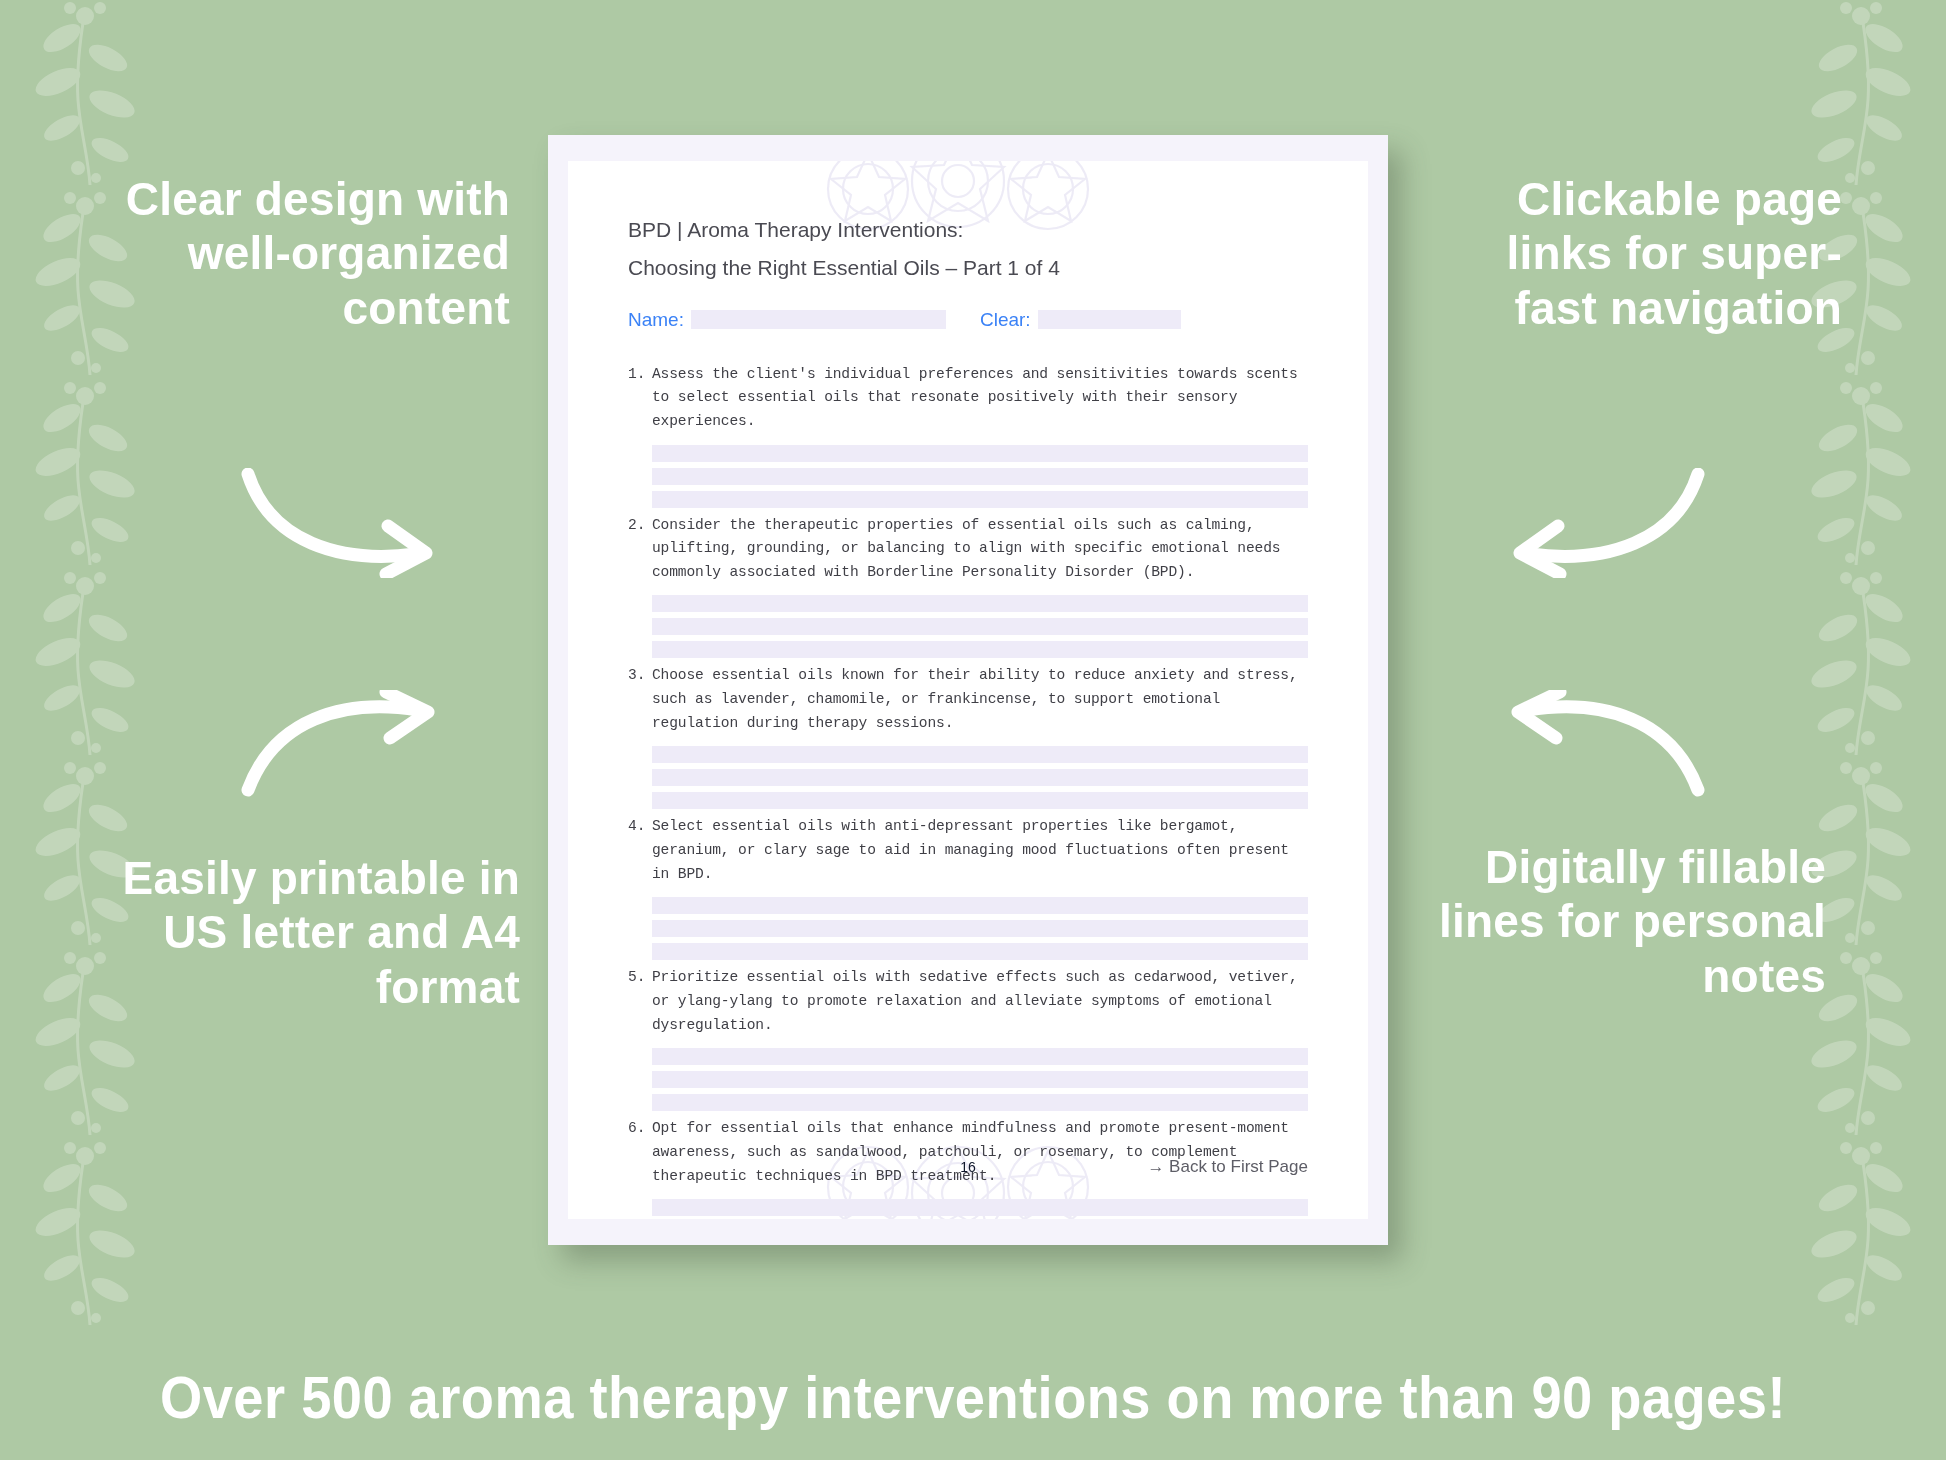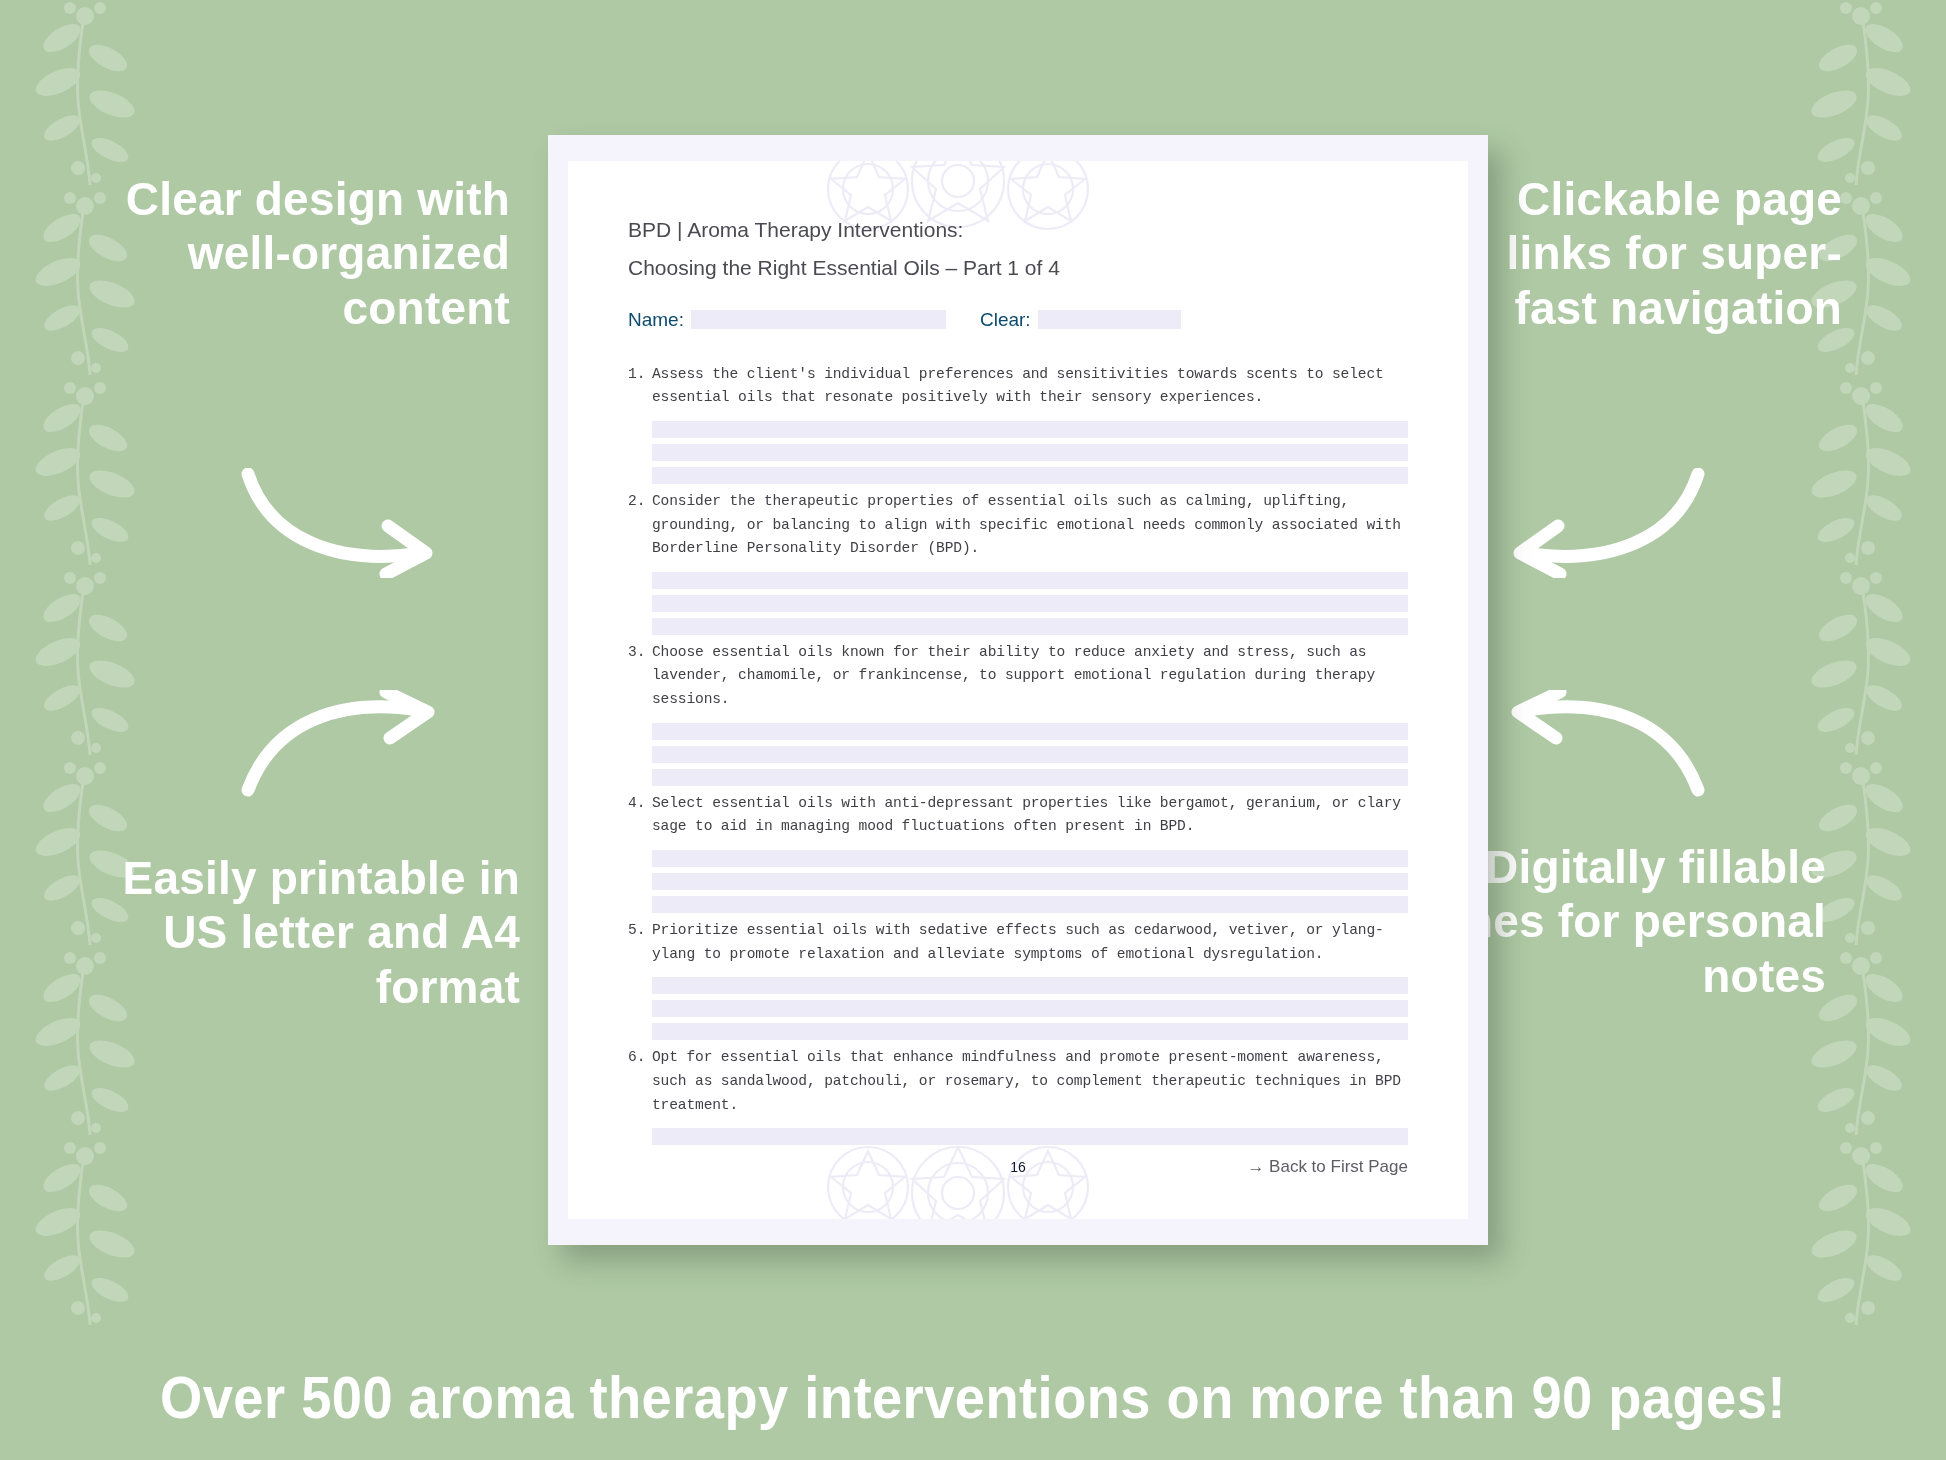--- a/index.html
+++ b/index.html
@@ -66,21 +66,21 @@
     letter-spacing: 0.5px;
     font-family: "Liberation Sans", sans-serif;
     transform: scaleX(0.92);
   }
 
   
   .page-shadow {
     position: absolute;
     left: 548px;
     top: 135px;
-    width: 940px;
+    width: 840px;
     height: 1110px;
     background: #f5f3fb;
     box-shadow: 14px 16px 26px rgba(60, 75, 55, 0.33);
   }
   .page-inner {
     position: absolute;
     left: 20px;
     top: 26px;
     right: 20px;
     bottom: 26px;
@@ -114,21 +114,21 @@
     color: #4a4a52;
     line-height: 1.42;
     margin: 8px 0 0 0;
   }
 
   .meta-row {
     display: flex;
     align-items: center;
     margin-top: 26px;
     font-size: 19px;
-    color: #0c4a6e;
+    color: #3b82f6;
   }
   .meta-label { margin-right: 7px; white-space: nowrap; }
   .meta-field-name {
     width: 255px;
     height: 19px;
     background: #eeebf8;
   }
   .meta-gap { width: 34px; }
   .meta-field-date {
     width: 143px;

